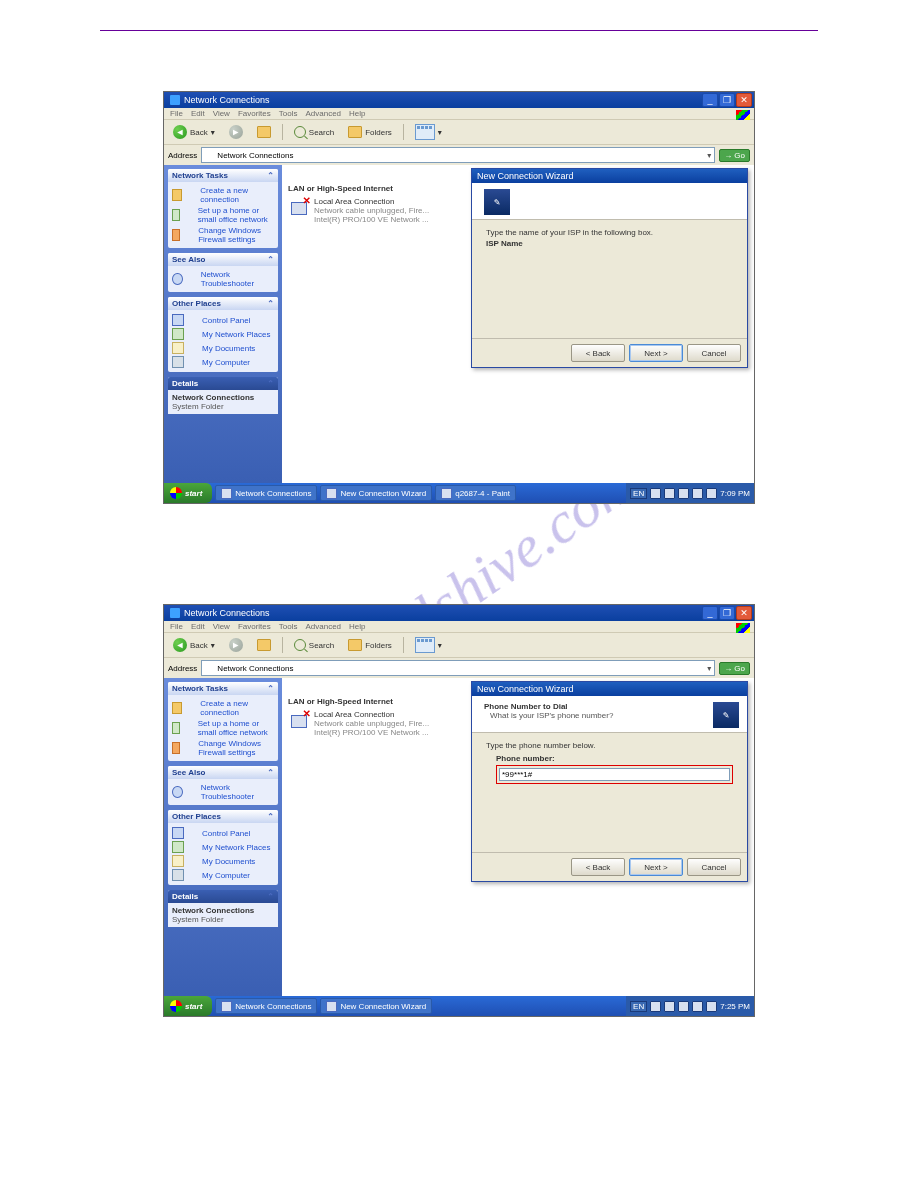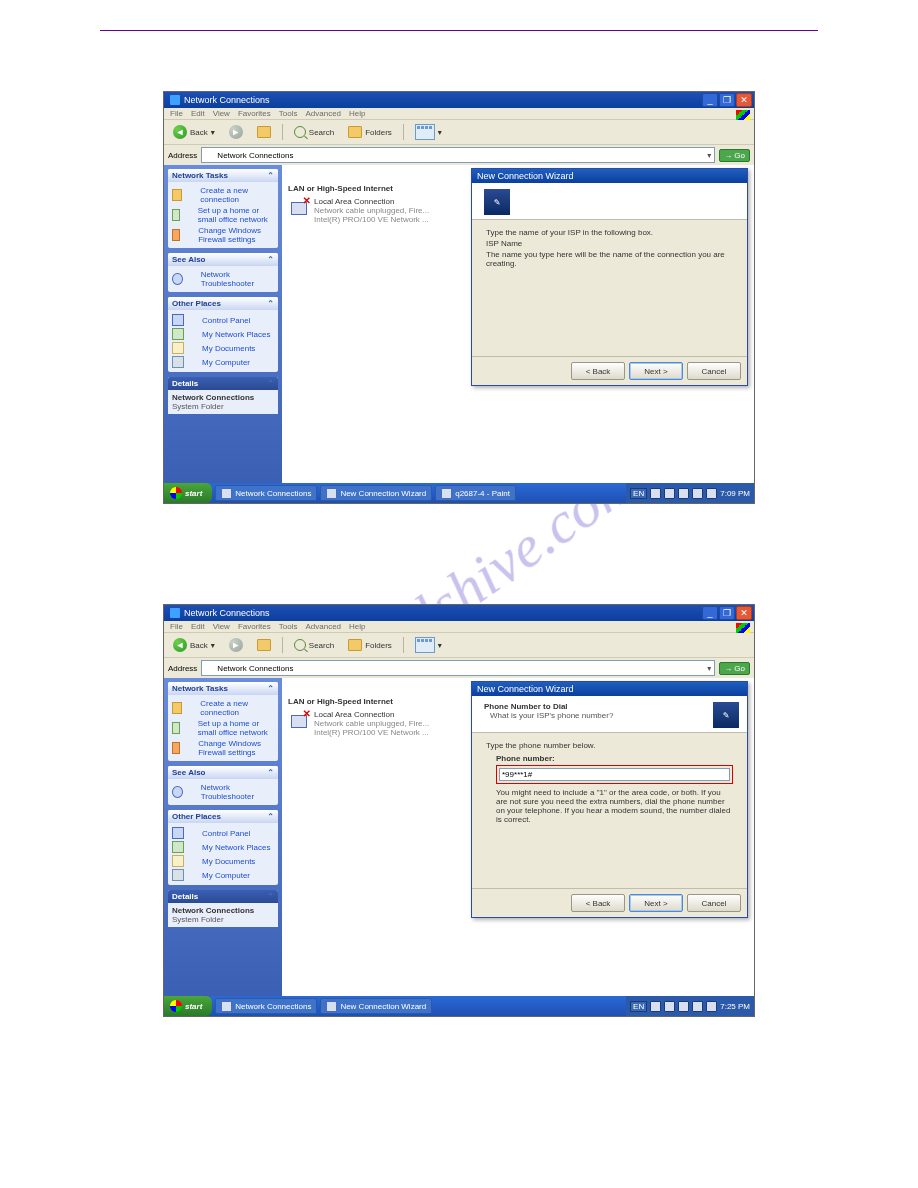--- a/index.html
+++ b/index.html
@@ -396,22 +396,21 @@
           </div>
         </div>
 
         <div class="wizard">
           <div class="wtitle">New Connection Wizard</div>
           <div class="whdr">
             <div class="wic">✎</div>
           </div>
           <div class="wbody">
             <div class="lbl">Type the name of your ISP in the following box.</div>
-            <div class="lbl" style="">ISP Name</div>
-            <div class="note">The name you type here will be the name of the connection you are creating.</div>
+            <div class="lbl" style="font-weight:bold;">ISP Name</div>
           </div>
           <div style="height:80px;"></div>
           <div class="wfooter">
             <span class="wbtn">&lt; Back</span>
             <span class="wbtn focus">Next &gt;</span>
             <span class="wbtn">Cancel</span>
           </div>
         </div>
       </div>
     </div>
@@ -607,21 +606,20 @@
             </div>
             <div class="wic">✎</div>
           </div>
           <div class="wbody">
             <div class="lbl">Type the phone number below.</div>
             <div style="margin-left:10px;">
               <div class="lbl" style="margin-top:4px;font-weight:bold;">Phone number:</div>
               <div class="inputwrap">
                 <input type="text" value="*99***1#" style="">
               </div>
-              <div class="note">You might need to include a "1" or the area code, or both. If you are not sure you need the extra numbers, dial the phone number on your telephone. If you hear a modem sound, the number dialed is correct.</div>
             </div>
           </div>
           <div style="height:56px;"></div>
           <div class="wfooter">
             <span class="wbtn">&lt; Back</span>
             <span class="wbtn focus">Next &gt;</span>
             <span class="wbtn">Cancel</span>
           </div>
         </div>
       </div>

